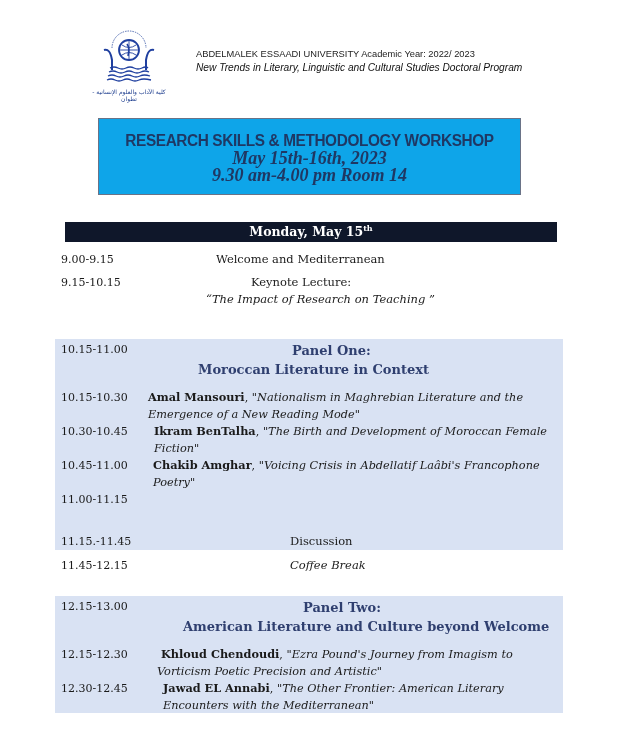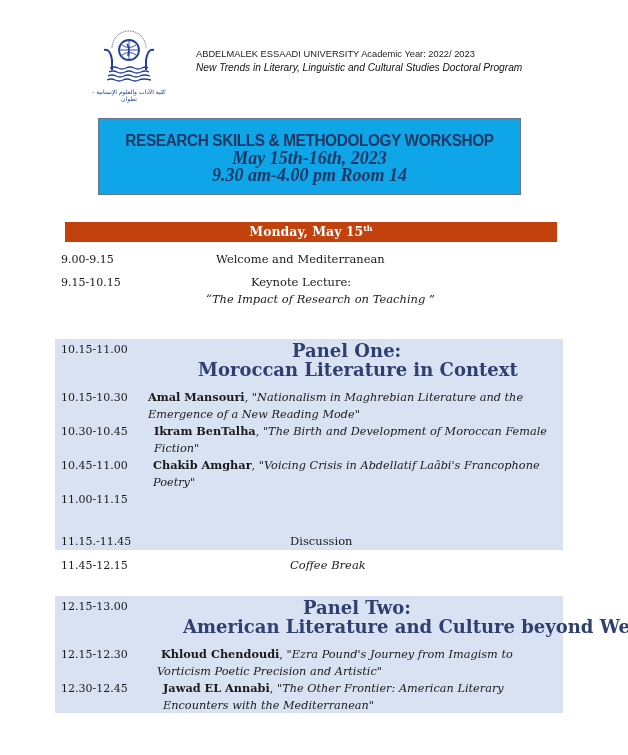--- a/index.html
+++ b/index.html
@@ -19,30 +19,30 @@
   .title-box { position:absolute; left:98px; top:118px; width:423px; height:77px;
                background:#0ea5e9; border:1.5px solid #6a7387; box-sizing:border-box;
                text-align:center; }
   .title-main { margin-top:13px; font-family:"Liberation Sans", sans-serif; font-weight:bold;
                 font-size:16px; letter-spacing:-0.4px; color:#1f3864; transform:scaleX(0.96); }
   .title-sub { font-family:"Liberation Serif", serif; font-weight:bold; font-style:italic;
                font-size:18px; line-height:17px; color:#1f3864; }
 
   
   .day-bar { position:absolute; left:65px; top:222px; width:492px; height:20px;
-             background:#c2410c; color:#fff; text-align:center;
+             background:#0f172a; color:#fff; text-align:center;
              font-family:"DejaVu Serif", serif; font-weight:bold; font-size:12.5px; line-height:20px; }
   .day-bar sup { font-size:8px; vertical-align:super; line-height:0; }
 
   
   .row { position:absolute; left:61px; font-size:11.5px; line-height:17px; }
   .time { position:absolute; left:0; top:0; width:90px; white-space:nowrap; font-family:"DejaVu Serif", serif; font-size:11px; }
   .center { position:absolute; text-align:center; white-space:nowrap; }
   .shade { position:absolute; background:#d9e2f3; }
-  .panel-title { color:#2f3f6f; font-weight:bold; font-size:18px; line-height:19px; text-align:center; position:absolute; white-space:nowrap; }
+  .panel-title { color:#2f3f6f; font-weight:bold; font-size:13px; line-height:19px; text-align:center; position:absolute; white-space:nowrap; }
   .talk { position:absolute; font-size:11.3px; line-height:16.5px; }
   .talk b { font-weight:bold; }
   .talk i { font-style:italic; }
   .it { font-style:italic; }
 </style>
 </head>
 <body>
 
 <div class="logo">
   <svg width="90" height="62" viewBox="0 0 90 62">

